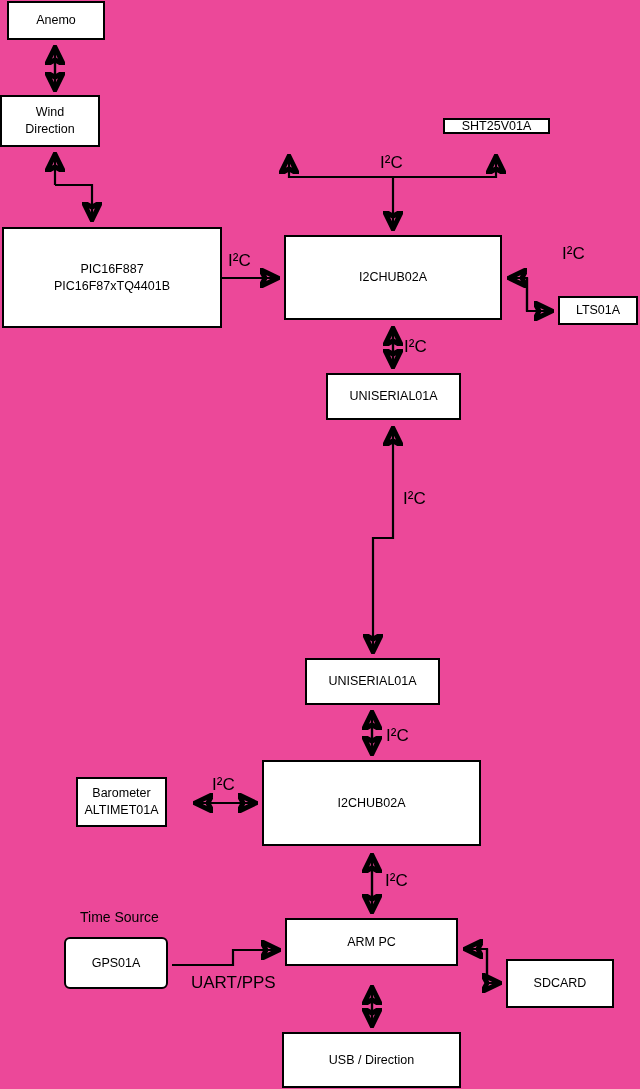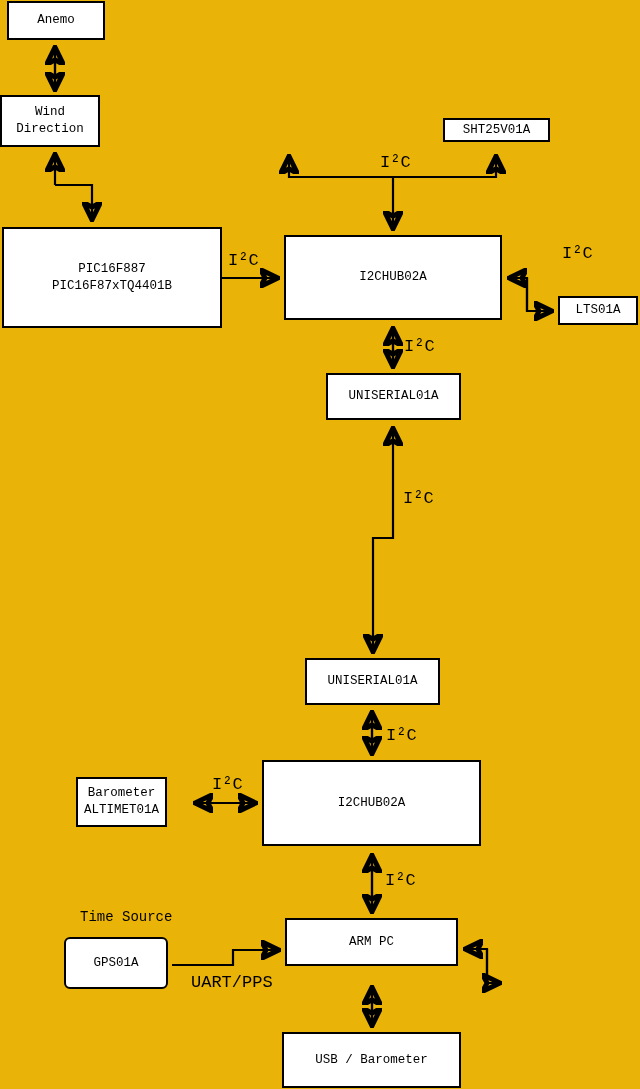--- a/index.html
+++ b/index.html
@@ -5,22 +5,22 @@
 <style>
   html, body {
     margin: 0;
     padding: 0;
     background: #ffffff;
   }
   #diagram-root {
     position: relative;
     width: 640px;
     height: 1089px;
-    background: #eab308;
-    font-family: Liberation Mono, monospace;
+    background: #ec4899;
+    font-family: Liberation Sans, sans-serif;
     overflow: hidden;
   }
   .node {
     position: absolute;
     box-sizing: border-box;
     border: 2px solid #000000;
     background: #ffffff;
     display: flex;
     align-items: center;
     justify-content: center;
@@ -121,21 +121,21 @@
     <span class="node-label">Anemo</span>
   </div>
   <div class="node" id="n-wind_dir" style="left: 0; top: 95px; width: 100px; height: 52px;">
     <span class="node-label">Wind
 Direction</span>
   </div>
   <div class="node" id="n-pic" style="left: 2px; top: 227px; width: 220px; height: 101px;">
     <span class="node-label">PIC16F887
 PIC16F87xTQ4401B</span>
   </div>
-  <div class="node" id="n-sht" style="left: 443px; top: 118px; width: 107px; height: 24px;">
+  <div class="node" id="n-sht" style="left: 443px; top: 118px; width: 107px; height: 16px;">
     <span class="node-label">SHT25V01A</span>
   </div>
   <div class="node" id="n-hub_top" style="left: 284px; top: 235px; width: 218px; height: 85px;">
     <span class="node-label">I2CHUB02A</span>
   </div>
   <div class="node" id="n-lts" style="left: 558px; top: 296px; width: 80px; height: 29px;">
     <span class="node-label">LTS01A</span>
   </div>
   <div class="node" id="n-uniserial_top" style="left: 326px; top: 373px; width: 135px; height: 47px;">
     <span class="node-label">UNISERIAL01A</span>
@@ -149,22 +149,25 @@
   </div>
   <div class="node" id="n-hub_bot" style="left: 262px; top: 760px; width: 219px; height: 86px;">
     <span class="node-label">I2CHUB02A</span>
   </div>
   <div class="node" id="n-gps" style="left: 64px; top: 937px; width: 104px; height: 52px; border-radius: 6px;">
     <span class="node-label">GPS01A</span>
   </div>
   <div class="node" id="n-arm_pc" style="left: 285px; top: 918px; width: 173px; height: 48px;">
     <span class="node-label">ARM PC</span>
   </div>
+  <div class="node" id="n-sdcard" style="left: 506px; top: 959px; width: 108px; height: 49px;">
+    <span class="node-label">SDCARD</span>
+  </div>
   <div class="node" id="n-usb_eth" style="left: 282px; top: 1032px; width: 179px; height: 56px;">
-    <span class="node-label">USB / Barometer</span>
+    <span class="node-label">USB / Direction</span>
   </div>
 
   <div class="edge-label" id="e-i2c_top_bus" style="left: 380px; top: 153px;">I²C</div>
   <div class="edge-label" id="e-i2c_pic_hub" style="left: 228px; top: 251px;">I²C</div>
   <div class="edge-label" id="e-i2c_hub_lts" style="left: 562px; top: 244px;">I²C</div>
   <div class="edge-label" id="e-i2c_hub_uniser" style="left: 404px; top: 337px;">I²C</div>
   <div class="edge-label" id="e-i2c_uniser_uniser" style="left: 403px; top: 489px;">I²C</div>
   <div class="edge-label" id="e-i2c_uniser_hub" style="left: 386px; top: 726px;">I²C</div>
   <div class="edge-label" id="e-i2c_baro_hub" style="left: 212px; top: 775px;">I²C</div>
   <div class="edge-label" id="e-i2c_hub_armpc" style="left: 385px; top: 871px;">I²C</div>

